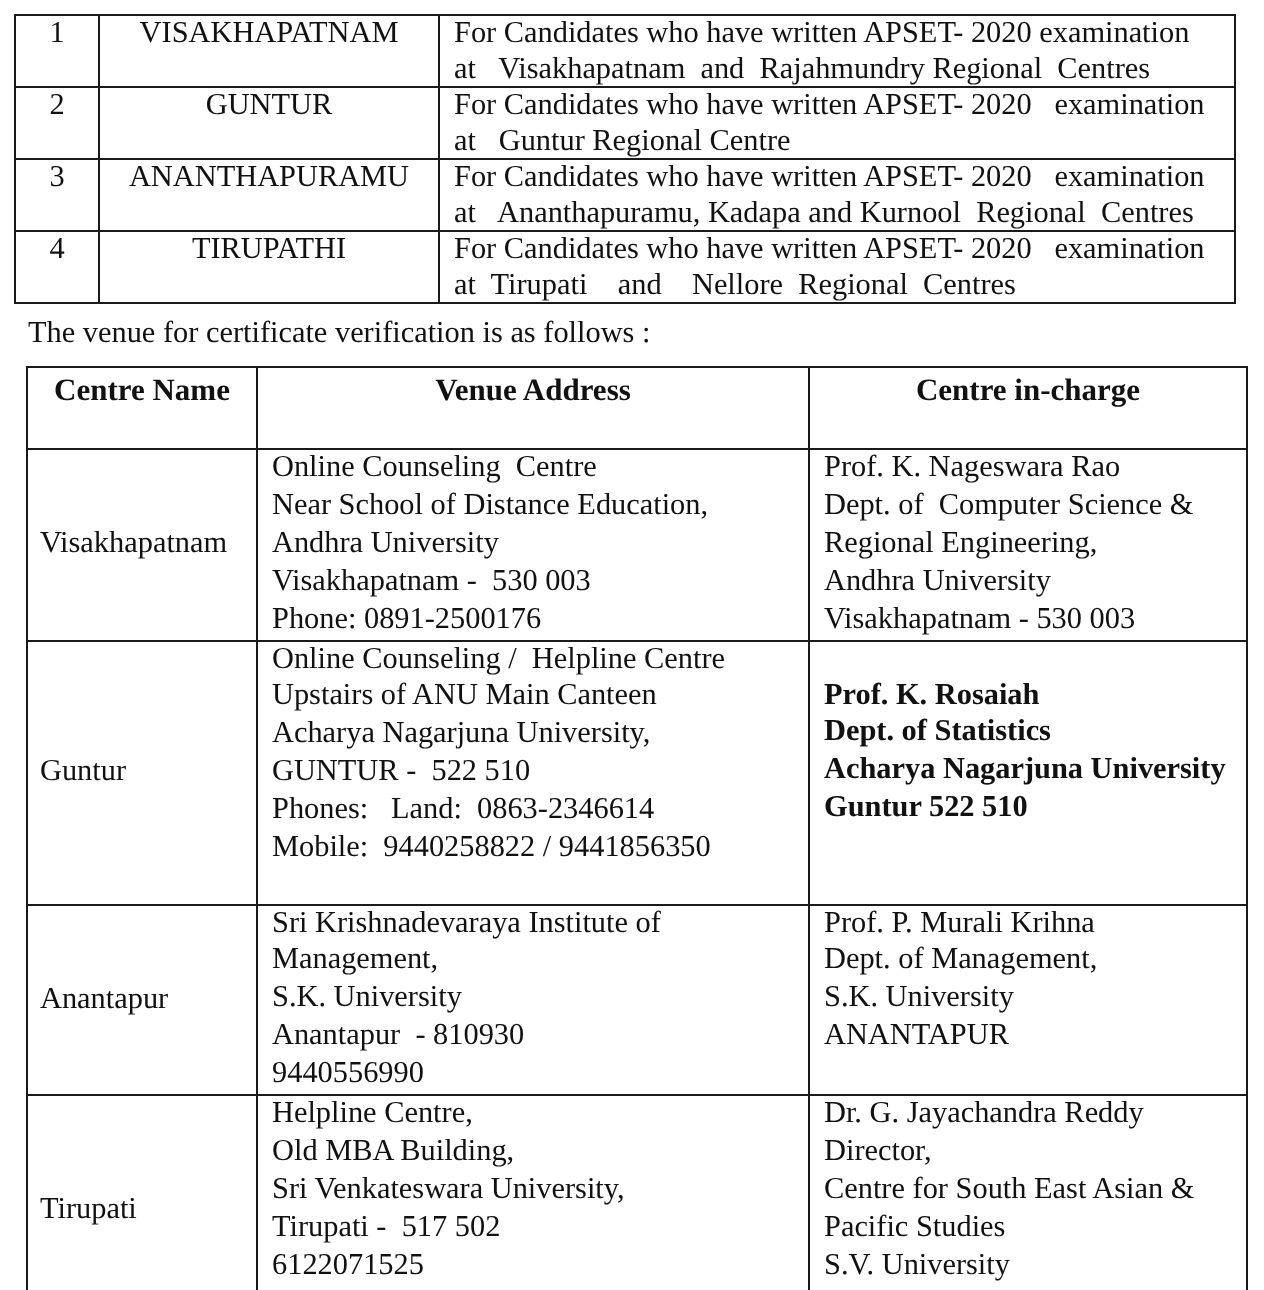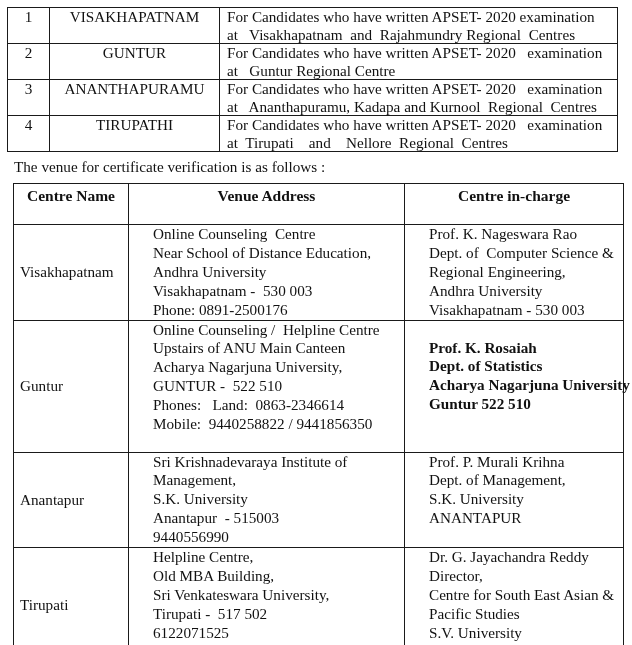--- a/index.html
+++ b/index.html
@@ -46,21 +46,21 @@
   }
   .t2 th {
     font-weight: bold; font-size: 15.5px;
     text-align: center; vertical-align: top;
     height: 37px; padding-top: 3px; font-family: Liberation Serif, serif;
   }
   .t2 col.c1 { width: 115px; }
   .t2 col.c2 { width: 276px; }
   .t2 col.c3 { width: 219px; }
   .t2 td.centre { padding-left: 6px; vertical-align: middle; }
-  .t2 td.addr, .t2 td.incharge { padding-left: 24px; vertical-align: top; }
+  .t2 td.addr, .t2 td.incharge { padding-left: 7px; vertical-align: top; }
   .t2 .line { display: block; white-space: pre; line-height: 18.9px; }
   .row-v td { height: 93px; }
   .row-g td { height: 113px; }
   .row-a td { height: 92px; }
   .row-t td { height: 113px; }
   .pad-top-g { padding-top: 18px !important; font-weight: bold; }
 </style>
 </head>
 <body>
 
@@ -138,21 +138,21 @@
         <span class="line">Acharya Nagarjuna University</span>
         <span class="line">Guntur 522 510</span>
       </td>
     </tr>
     <tr class="row-a">
       <td class="centre">Anantapur</td>
       <td class="addr">
         <span class="line">Sri Krishnadevaraya Institute of</span>
         <span class="line">Management,</span>
         <span class="line">S.K. University</span>
-        <span class="line">Anantapur  - 515003</span>
+        <span class="line">Anantapur  - 810930</span>
         <span class="line">9440556990</span>
       </td>
       <td class="incharge">
         <span class="line">Prof. P. Murali Krihna</span>
         <span class="line">Dept. of Management,</span>
         <span class="line">S.K. University</span>
         <span class="line">ANANTAPUR</span>
       </td>
     </tr>
     <tr class="row-t">

